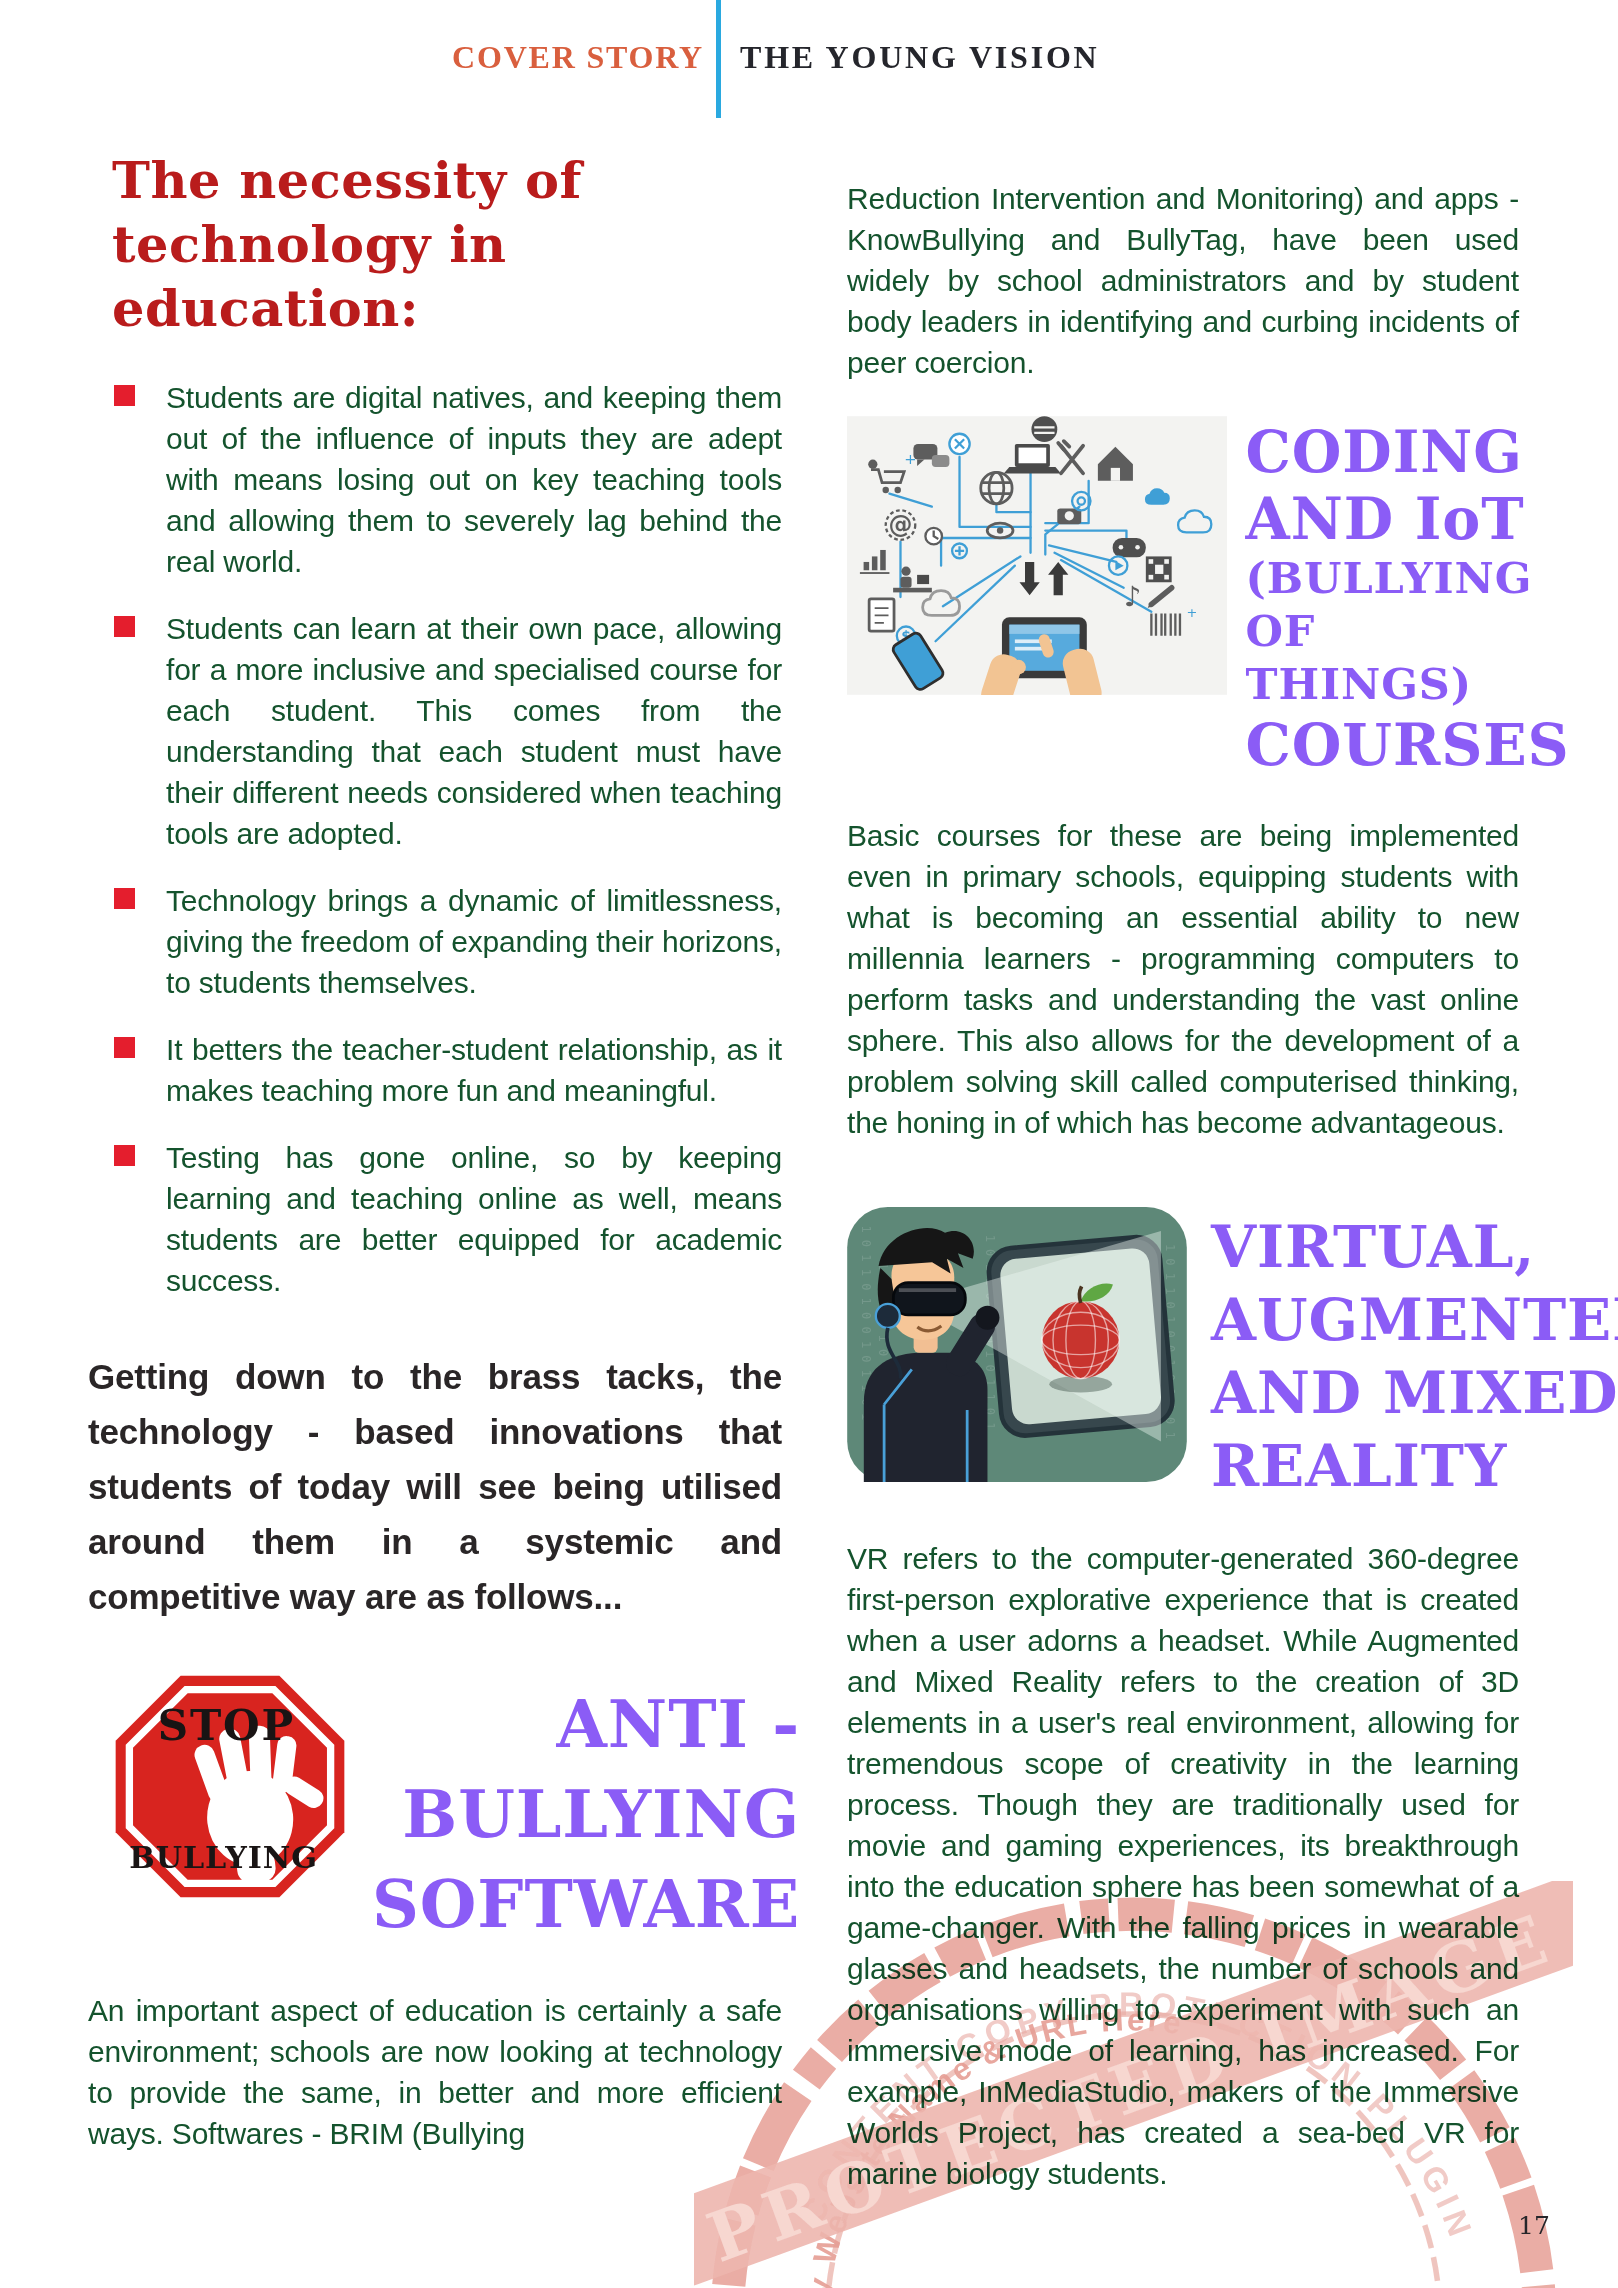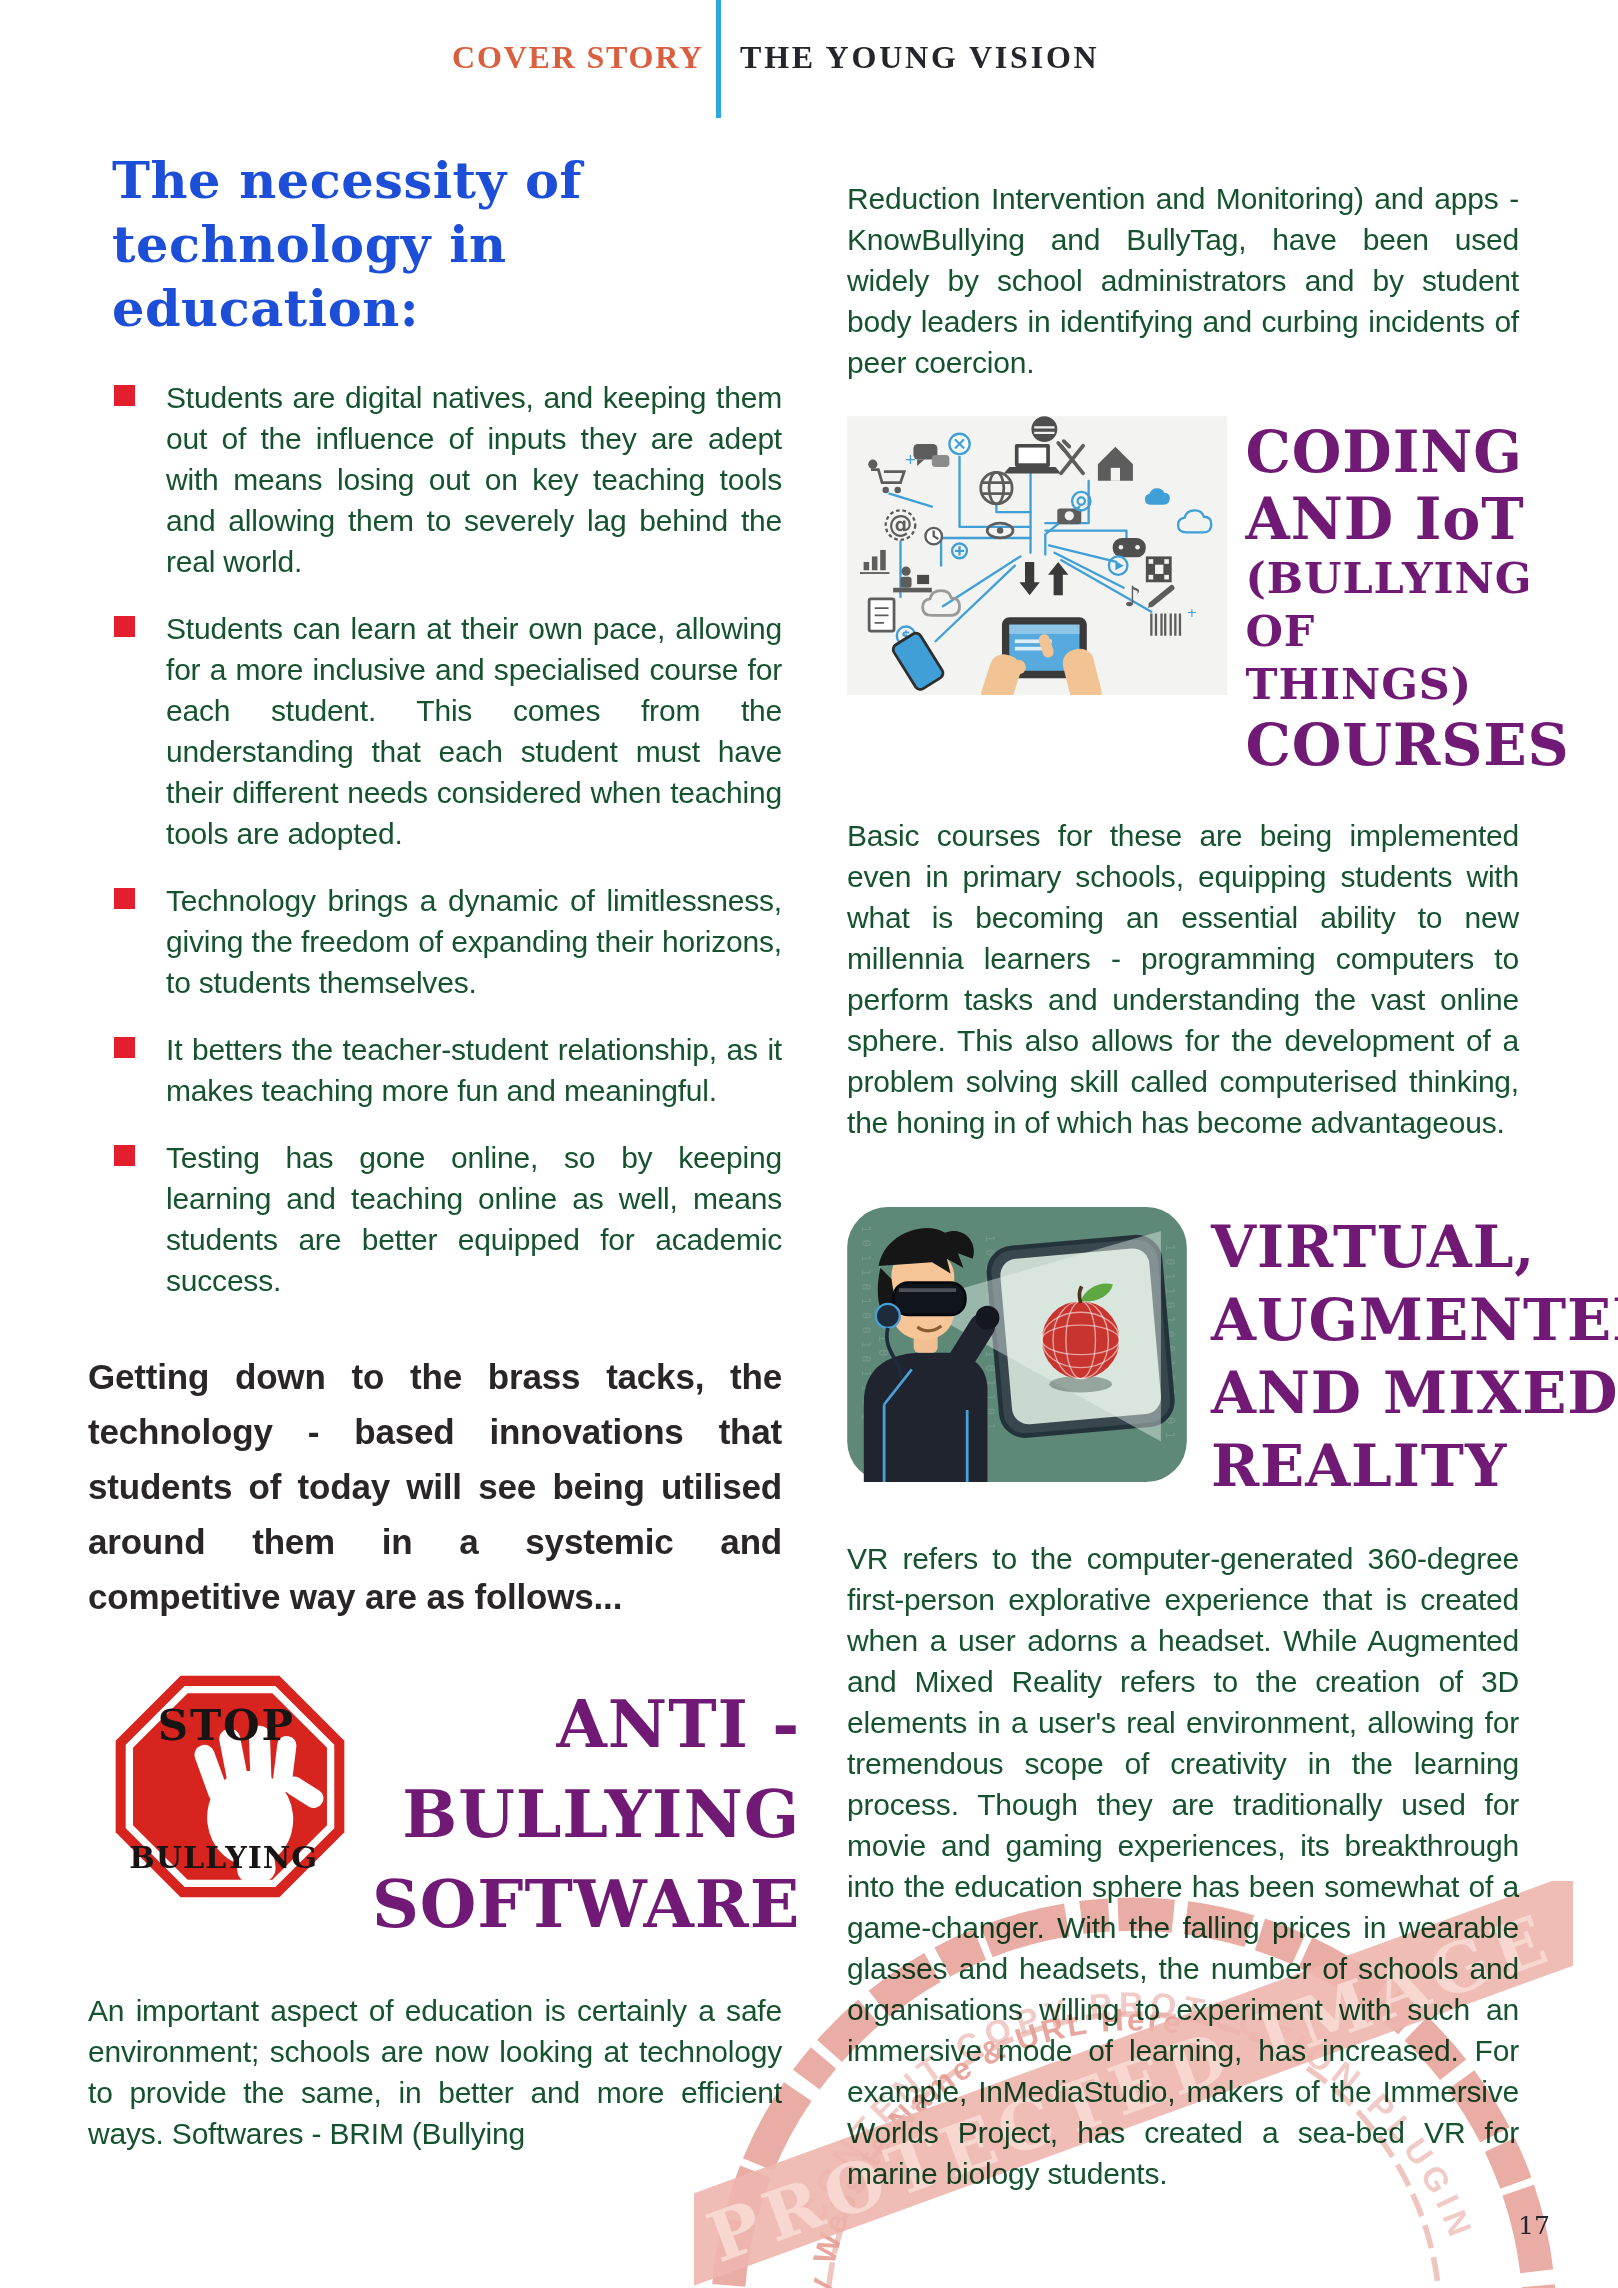--- a/index.html
+++ b/index.html
@@ -26,36 +26,36 @@
   .col-left{width:694px;}
   .col-right{width:672px;}
   .body-text{
     font-size:30px;line-height:41px;text-align:justify;letter-spacing:-0.2px;
     color:#14532d;
   }
   
   .navy-heading{
     padding-left:24px;
     font-family:"DejaVu Serif","Liberation Serif",serif;font-weight:bold;
-    font-size:51px;line-height:64px;color:#1d4ed8;letter-spacing:0.5px;
+    font-size:51px;line-height:64px;color:#b91c1c;letter-spacing:0.5px;
   }
   
   .bullet-list{margin:37px 0 0 0;padding:0;list-style:none;}
   .bullet-list li{position:relative;padding-left:78px;margin-bottom:26px;}
   .bullet-list li .sq{
     position:absolute;left:26px;top:8.3px;width:21px;height:21px;background:#e41e2d;
   }
   .intro-bold{
     margin-top:48px;font-size:35px;line-height:55px;font-weight:bold;
     text-align:justify;color:#2a2627;letter-spacing:-0.2px;
   }
   
   .red-display{
     font-family:"DejaVu Serif","Liberation Serif",serif;font-weight:bold;
-    color:#701a75;
+    color:#8b5cf6;
   }
   .sign-row{display:flex;align-items:flex-start;margin-top:48px;}
   .sign-row svg{margin-left:24px;flex:none;}
   .anti-heading{margin-left:24px;padding-top:7.4px;font-size:65px;line-height:90px;letter-spacing:0.9px;text-align:right;}
   .after-sign{margin-top:41px;}
   
   .iot-row{display:flex;align-items:flex-start;margin-top:33px;}
   .iot-row svg{flex:none;}
   .coding-heading{margin-left:18.5px;padding-top:1.8px;font-size:57px;line-height:67px;letter-spacing:0.9px;}
   .coding-heading div:nth-child(3),

